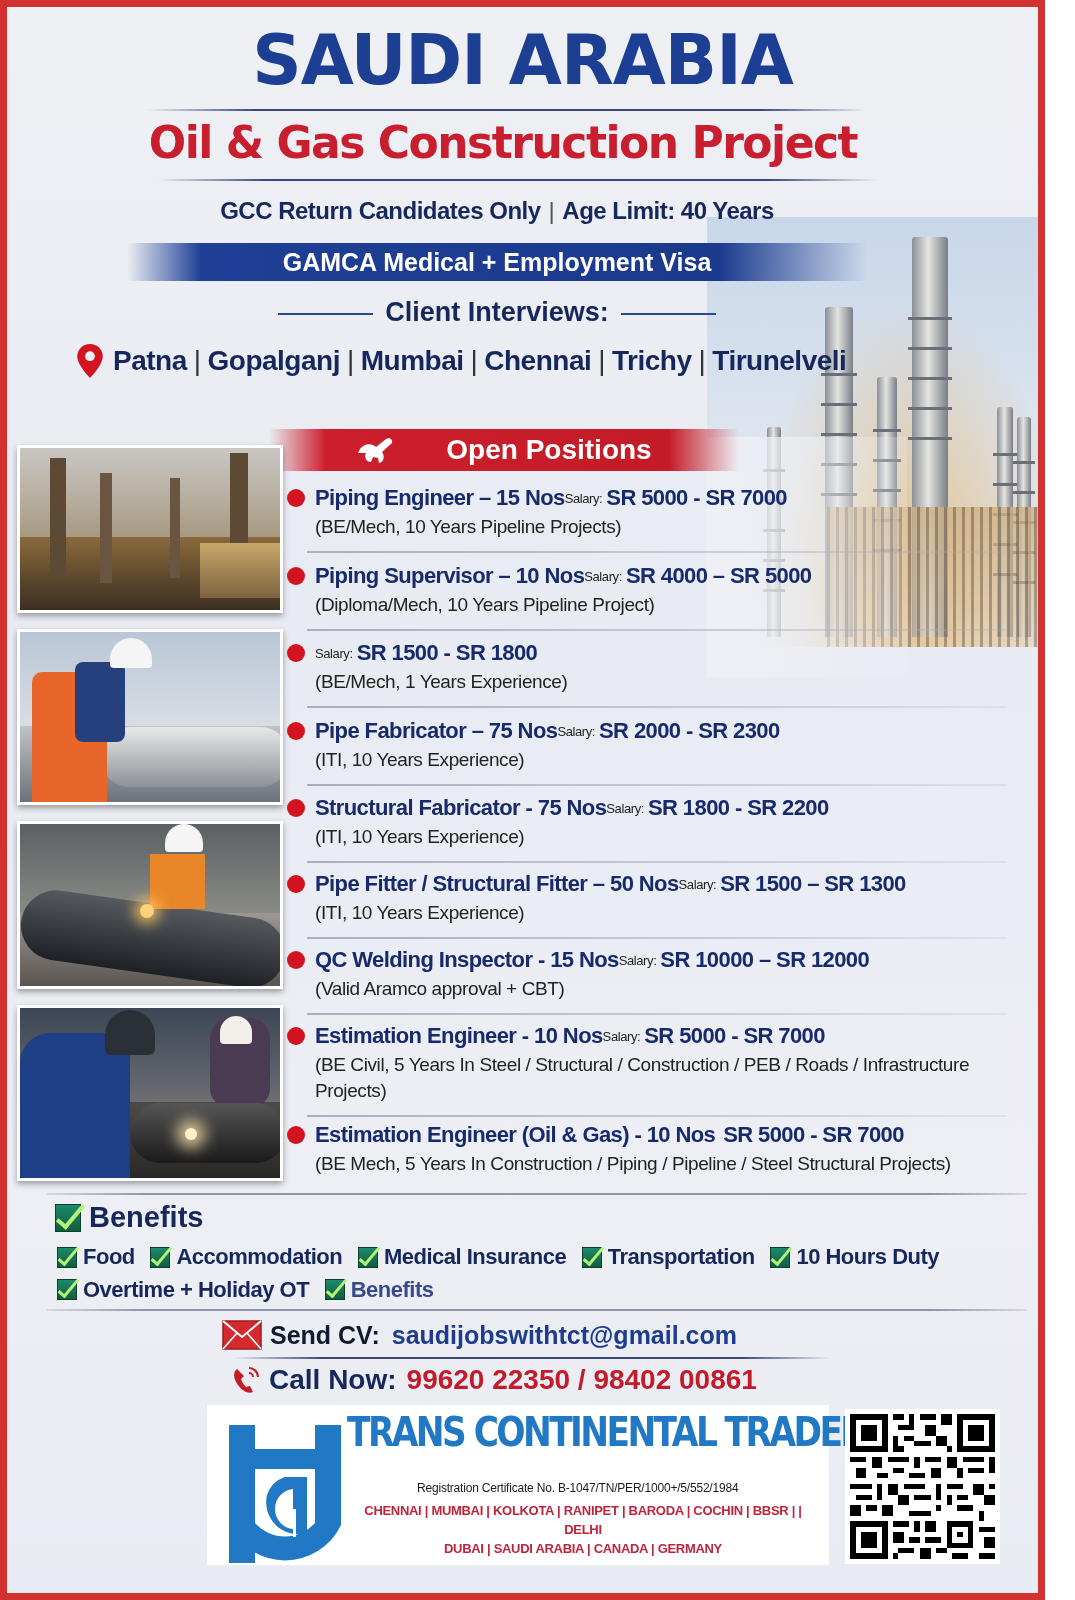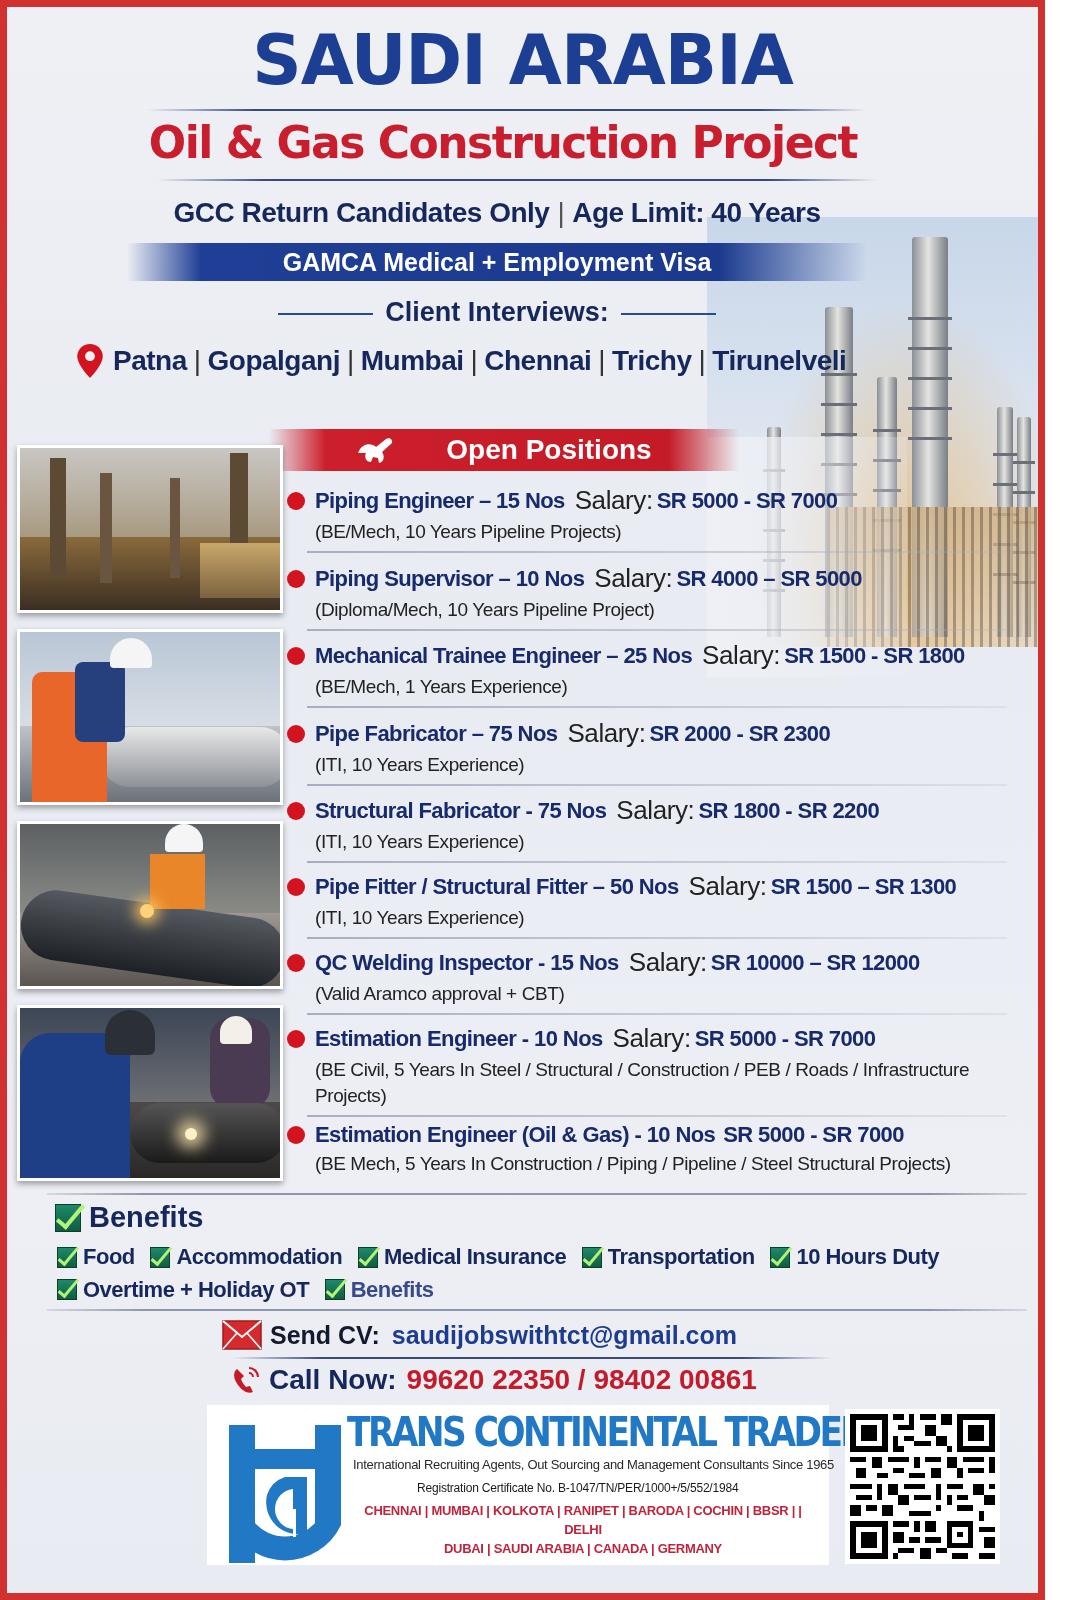--- a/index.html
+++ b/index.html
@@ -38,21 +38,21 @@
     transform: scaleX(0.98);
   }
   .rule { position: absolute; height: 2px; background: linear-gradient(90deg, rgba(60,80,130,0), #3a4a78 15%, #3a4a78 85%, rgba(60,80,130,0)); }
   .subtitle {
     position: absolute; left: 16px; width: 960px; top: 114px; text-align: center;
     font-family: "DejaVu Sans", sans-serif; font-weight: bold; font-size: 44px;
     color: #c81e2d; letter-spacing: -1.5px; line-height: 1;
   }
   .eligibility {
     position: absolute; left: 0; width: 980px; top: 190px; text-align: center;
-    font-weight: bold; font-size: 28px; color: #16275c; letter-spacing: -.5px;
+    font-weight: bold; font-size: 24px; color: #16275c; letter-spacing: -.5px;
   }
   .eligibility .sep { color: #555; font-weight: normal; margin: 0 8px; }
   .visa-band {
     position: absolute; left: 120px; top: 236px; width: 740px; height: 38px;
     background: linear-gradient(90deg, rgba(30,60,150,0) 0%, #1f3f96 10%, #1b3a8e 80%, rgba(30,60,150,0) 100%);
     color: #ffffff; font-weight: bold; font-size: 25px; text-align: center; line-height: 38px;
   }
   .interviews-head {
     position: absolute; left: 0; width: 980px; top: 290px; text-align: center;
     font-weight: bold; font-size: 27px; color: #16275c;
@@ -79,21 +79,21 @@
     color: #ffffff; font-weight: bold; font-size: 28px; line-height: 42px;
     display: flex; align-items: center; justify-content: center; gap: 40px;
   }
   .open-band svg { margin-right: 10px; }
 
   .positions { position: absolute; left: 280px; top: 478px; width: 700px; }
   .pos { position: absolute; left: 0; width: 700px; }
   .pos .row1 { display: flex; align-items: center; white-space: nowrap; }
   .pos .dot { width: 18px; height: 18px; border-radius: 50%; background: #d3131f; margin-right: 10px; flex: none; }
   .pos .name { font-weight: bold; font-size: 22px; color: #172a6b; letter-spacing: -.6px; }
-  .pos .sal-label { font-size: 26px; color: #222; margin-left: 10px; letter-spacing: -.4px; }
+  .pos .sal-label { font-size: 13px; color: #222; letter-spacing: -.4px; }
   .pos .sal { font-weight: bold; font-size: 22px; color: #172a6b; margin-left: 4px; letter-spacing: -.6px; }
   .pos .req { font-size: 19px; color: #222; margin-left: 28px; margin-top: 3px; letter-spacing: -.4px; line-height: 26px; }
   .pos .divider { position: absolute; left: 20px; right: -20px; height: 1.5px; background: linear-gradient(90deg, #a8aec0, rgba(168,174,192,.2)); }
 
   .hr-full { position:absolute; left: 40px; width: 980px; height: 2px; background: linear-gradient(90deg, rgba(120,130,155,0.2), #8d95aa 10%, #8d95aa 90%, rgba(120,130,155,0.2)); }
 
   .benefits-head { position: absolute; left: 48px; top: 1194px; display: flex; align-items: center; font-weight: bold; font-size: 29px; color: #16275c; }
   .check { display: inline-block; position: relative; background: linear-gradient(180deg,#1d8a6a,#0f5e3f); border: 1px solid #0b3f2a; }
   .check::after { content:""; position:absolute; border-right: 4px solid #b6f27a; border-bottom: 4px solid #b6f27a; transform: rotate(40deg); }
   .check.big { width: 26px; height: 28px; margin-right: 8px; }
@@ -231,21 +231,20 @@
           <span class="name">Piping Supervisor – 10 Nos</span>
           <span class="sal-label">Salary:</span>
           <span class="sal">SR 4000 – SR 5000</span>
         </div>
       <div class="req">(Diploma/Mech, 10 Years Pipeline Project)</div>
       <div class="divider" style="top:66px;"></div>
     </div>
     <div class="pos" style="top:155px;">
       <div class="row1">
           <span class="dot"></span>
-          <span class="name">Mechanical Trainee Engineer – 25 Nos</span>
           <span class="sal-label">Salary:</span>
           <span class="sal">SR 1500 - SR 1800</span>
         </div>
       <div class="req">(BE/Mech, 1 Years Experience)</div>
       <div class="divider" style="top:66px;"></div>
     </div>
     <div class="pos" style="top:233px;">
       <div class="row1">
           <span class="dot"></span>
           <span class="name">Pipe Fabricator – 75 Nos</span>
@@ -369,21 +368,20 @@
     <svg class="logo-mark" viewBox="0 0 132 150">
       <path d="M14 12 H40 V150 H14 Z" fill="#2178c4"></path>
       <path d="M14 36 H126 V56 H14 Z" fill="#2178c4"></path>
       <path d="M100 12 H126 V112 A62 62 0 0 1 14 112 V100 H40 V110 A40 40 0 0 0 100 110 Z" fill="#2178c4"></path>
       <path d="M86 64 V118 A26 26 0 0 1 62 66 Z" fill="#ffffff"></path>
       <path d="M70 64 H92 V120 A32 32 0 0 1 52 82 A28 28 0 0 1 70 64 Z" fill="#2178c4"></path>
       <path d="M78 76 V116 A20 20 0 0 1 60 96 A20 20 0 0 1 78 76 Z" fill="#ffffff"></path>
       <rect x="78" y="96" width="3" height="28" fill="#ffffff"></rect>
     </svg>
     <div class="company">TRANS CONTINENTAL TRADERS</div>
-    <div class="tagline">International Recruiting Agents, Out Sourcing and Management  Consultants Since 1965</div>
     <div class="regno">Registration Certificate No. B-1047/TN/PER/1000+/5/552/1984</div>
     <div class="branches">
       <div>CHENNAI | MUMBAI | KOLKOTA | RANIPET | BARODA | COCHIN | BBSR | | DELHI</div>
       <div>DUBAI | SAUDI ARABIA | CANADA | GERMANY</div>
     </div>
   </div>
 
   <svg class="qr" viewBox="0 0 29 29" shape-rendering="crispEdges">
     <rect width="29" height="29" fill="#ffffff"></rect>
     <g fill="#000000">

